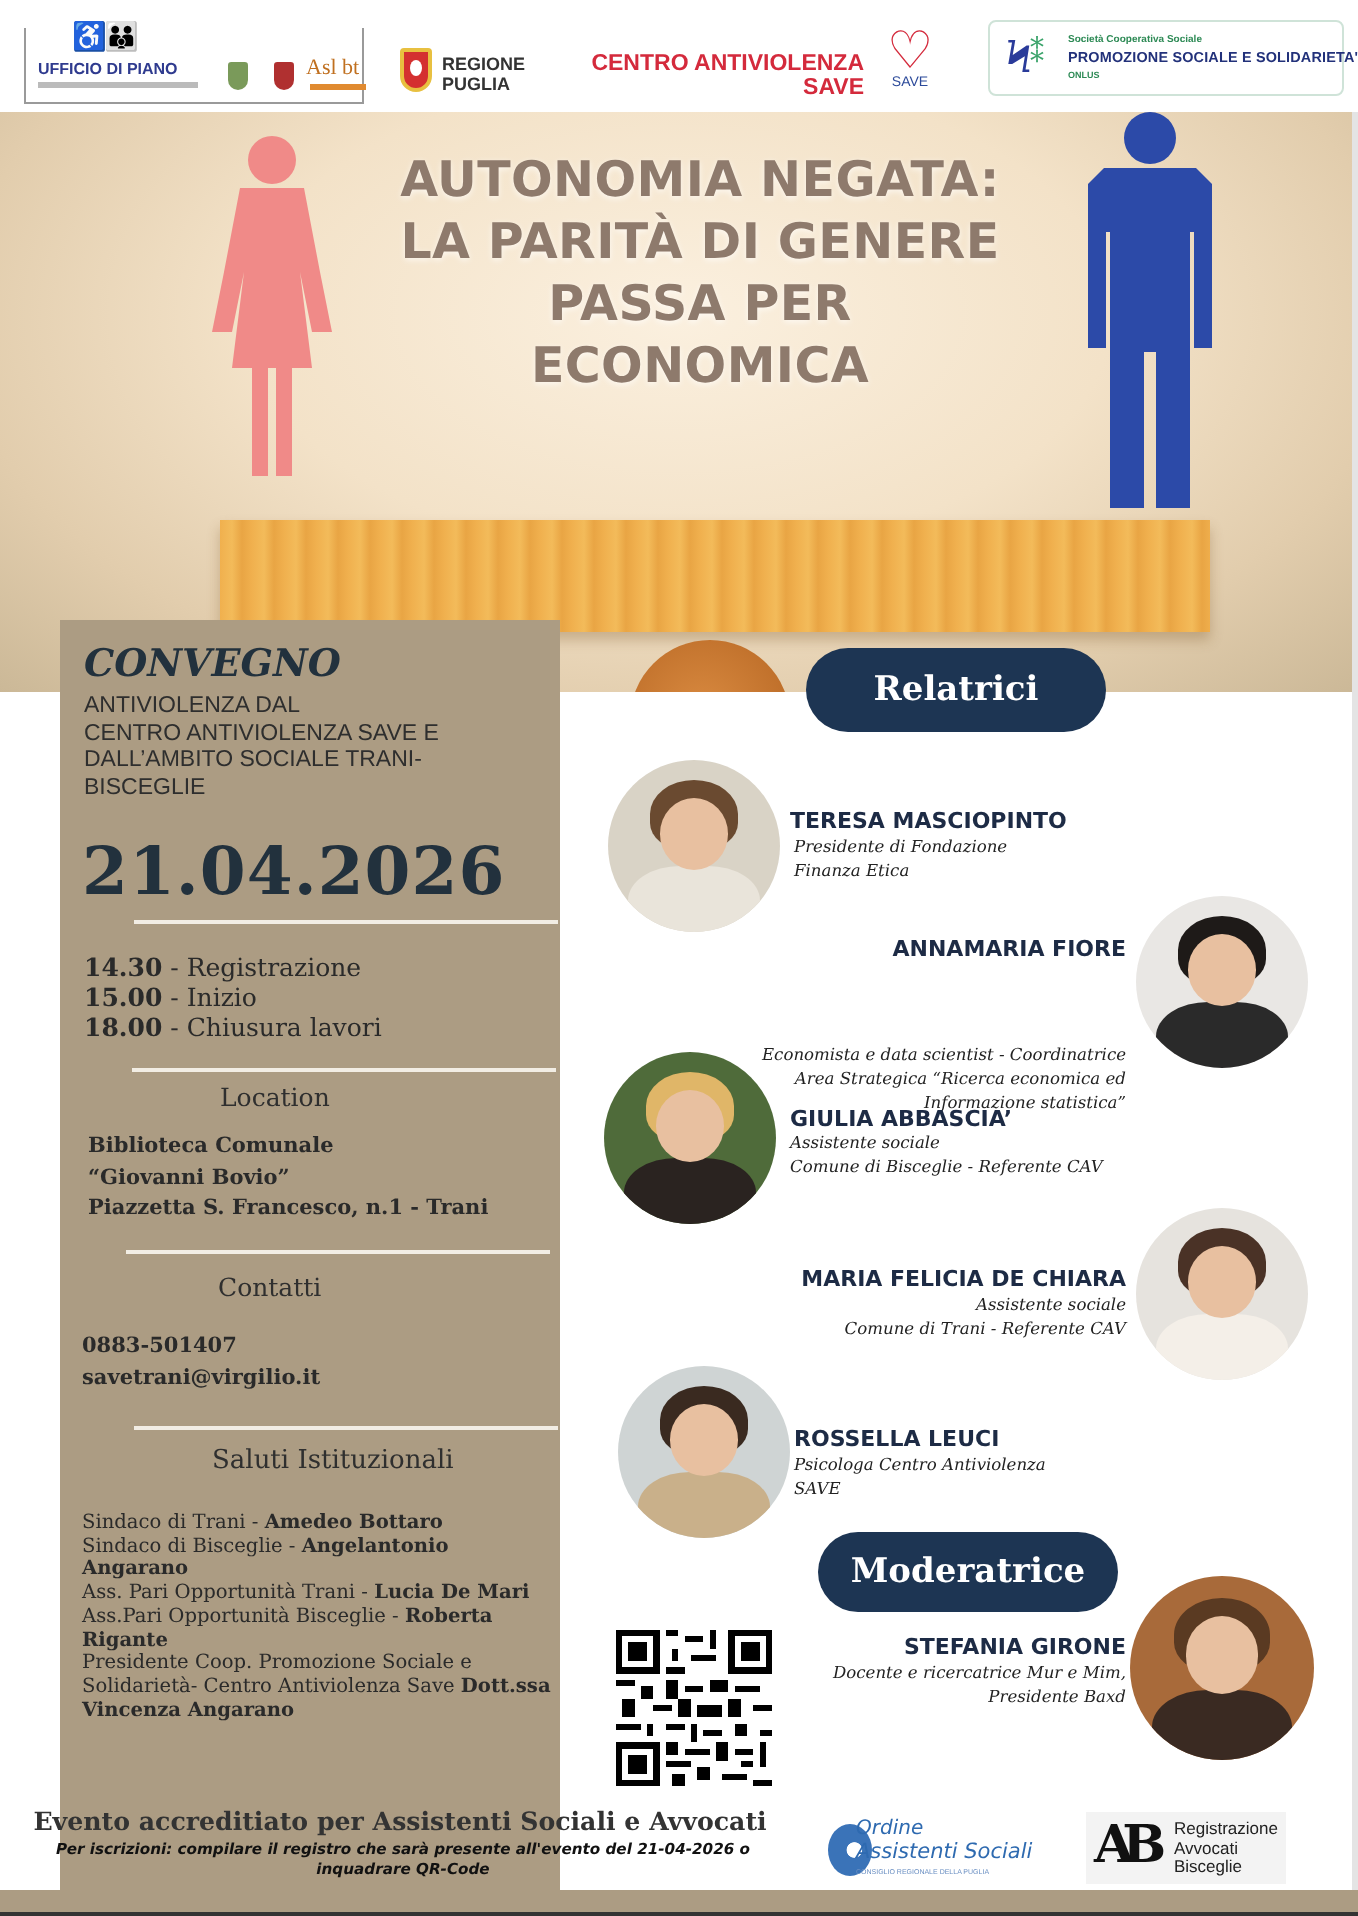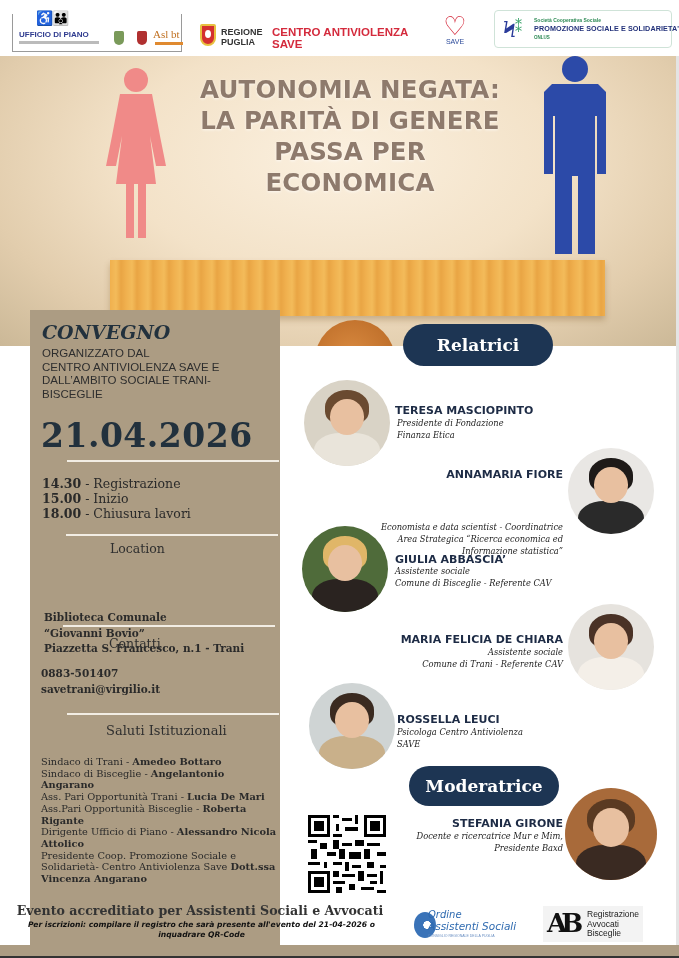--- a/index.html
+++ b/index.html
@@ -16,21 +16,21 @@
   .crest.c1 { left: 101px; background: #7a9a5a; }
   .crest.c2 { left: 124px; background: #b03030; }
   .asl { position: absolute; left: 140px; top: 14px; font-family: "Liberation Serif", serif; font-size: 11px; color: #c07020; }
   .asl-bar { position: absolute; left: 142px; top: 28px; width: 28px; height: 3px; background: #e08a30; }
 
   .logo-puglia { position: absolute; left: 200px; top: 24px; }
   .puglia-shield { position: absolute; left: 0; top: 0; width: 16px; height: 22px; background: #d43030; border-radius: 2px 2px 8px 8px; border: 2px solid #e8c040; }
   .puglia-shield::after { content:""; position:absolute; left:3px; top:4px; width:6px; height:8px; background:#fff; border-radius:50%; }
   .puglia-text { position: absolute; left: 21px; top: 3px; font-family: "Liberation Sans", sans-serif; font-weight: bold; font-size: 9px; line-height: 10px; color: #333; width: 60px; }
 
-  .logo-cav { position: absolute; left: 272px; top: 26px; width: 160px; text-align: left; font-family: "Liberation Sans", sans-serif; font-weight: bold; font-size: 11.5px; line-height: 12px; color: #d42a3c; }
+  .logo-cav { position: absolute; left: 272px; top: 26px; width: 160px; text-align: right; font-family: "Liberation Sans", sans-serif; font-weight: bold; font-size: 11.5px; line-height: 12px; color: #d42a3c; }
   .logo-save { position: absolute; left: 440px; top: 14px; width: 30px; text-align: center; }
   .heart { font-size: 26px; line-height: 24px; color: #d42a3c; }
   .save-txt { font-family: "Liberation Sans", sans-serif; font-size: 7px; color: #2c4a9a; }
 
   .logo-coop { position: absolute; left: 494px; top: 10px; width: 178px; height: 38px; border: 1px solid #cfe3d8; border-radius: 4px; background: #fff; }
   .coop-mark1 { position: absolute; left: 8px; top: 4px; font-size: 22px; line-height: 28px; color: #2a3b9a; font-weight: bold; }
   .coop-mark2 { position: absolute; left: 20px; top: 8px; font-size: 14px; color: #3aa36a; }
   .coop-l1 { position: absolute; left: 39px; top: 6px; font-family: "Liberation Sans", sans-serif; font-size: 5px; color: #2d8a55; font-weight: bold; }
   .coop-l2 { position: absolute; left: 39px; top: 13px; font-family: "Liberation Sans", sans-serif; font-size: 7.2px; color: #22317a; font-weight: bold; letter-spacing: 0.1px; white-space: nowrap; }
   .coop-l3 { position: absolute; left: 39px; top: 24px; font-family: "Liberation Sans", sans-serif; font-size: 4.5px; color: #2d8a55; font-weight: bold; }
@@ -58,21 +58,21 @@
   .r1 { left: 37px; top: 150px; width: 212px; }
   .r2 { left: 36px; top: 224px; width: 212px; }
   .r3 { left: 33px; top: 315px; width: 212px; }
   .r4 { left: 37px; top: 403px; width: 212px; }
   .p-sched { position: absolute; left: 12px; top: 166px; font-family: "DejaVu Serif", serif; font-size: 12.5px; line-height: 15px; color: #2a2a2a; }
   .p-sched b { font-weight: bold; }
   .p-h { position: absolute; font-family: "DejaVu Serif", serif; font-size: 12.5px; color: #2f2f2f; margin-left: 44px; }
   .h-loc { left: 36px; top: 231px; }
   .h-con { left: 35px; top: 326px; }
   .h-sal { left: 32px; top: 413px; font-size: 13px; }
-  .p-loc { position: absolute; left: 14px; top: 256px; font-family: "DejaVu Serif", serif; font-weight: bold; font-size: 10.5px; line-height: 15.5px; color: #2a2a2a; margin-top: 44px; }
+  .p-loc { position: absolute; left: 14px; top: 256px; font-family: "DejaVu Serif", serif; font-weight: bold; font-size: 10.5px; line-height: 15.5px; color: #2a2a2a; }
   .p-con { position: absolute; left: 11px; top: 355px; font-family: "DejaVu Serif", serif; font-weight: bold; font-size: 10.5px; line-height: 16px; color: #2a2a2a; }
   .p-sal { position: absolute; left: 11px; top: 446px; width: 236px; font-family: "DejaVu Serif", serif; font-size: 9.8px; line-height: 11.7px; color: #2a2a2a; }
   .p-sal b { font-weight: bold; margin-top: 48px; }
 
   
   .pill { position: absolute; background: #1d3553; color: #fff; border-radius: 22px; text-align: center;
     font-family: "DejaVu Serif", serif; font-weight: bold; }
   .pill-rel { left: 403px; top: 324px; width: 150px; height: 42px; line-height: 42px; font-size: 17px; }
   .pill-mod { left: 409px; top: 766px; width: 150px; height: 40px; line-height: 40px; font-size: 17px; }
 
@@ -155,21 +155,21 @@
     <div>PASSA PER</div>
     <div>ECONOMICA</div>
   </h1>
 </div>
 
 <div class="right-edge"></div>
 
 <div class="panel">
   <div class="p-conv">CONVEGNO</div>
   <div class="p-org">
-    <div>ORGANIZZATO DAL</div>
+    <div>ANTIVIOLENZA DAL</div>
     <div>CENTRO ANTIVIOLENZA SAVE E</div>
     <div>DALL’AMBITO SOCIALE TRANI-</div>
     <div>BISCEGLIE</div>
   </div>
   <div class="p-date">21.04.2026</div>
   <div class="rule r1"></div>
 
   <div class="p-sched">
     <div><b>14.30</b><span> - Registrazione</span></div>
     <div><b>15.00</b><span> - Inizio</span></div>
@@ -191,21 +191,20 @@
     <div>savetrani@virgilio.it</div>
   </div>
   <div class="rule r4"></div>
 
   <div class="p-h h-sal">Saluti Istituzionali</div>
   <div class="p-sal">
     <div><span>Sindaco di Trani - </span><b>Amedeo Bottaro</b></div>
     <div><span>Sindaco di Bisceglie - </span><b>Angelantonio Angarano</b></div>
     <div><span>Ass. Pari Opportunità Trani - </span><b>Lucia De Mari</b></div>
     <div><span>Ass.Pari Opportunità Bisceglie - </span><b>Roberta Rigante</b></div>
-    <div><span>Dirigente Ufficio di Piano - </span><b>Alessandro Nicola Attolico</b></div>
     <div><span>Presidente Coop. Promozione Sociale e Solidarietà- Centro Antiviolenza Save </span><b>Dott.ssa Vincenza Angarano</b></div>
   </div>
 </div>
 
 <div class="pill pill-rel">Relatrici</div>
 
 <div class="avatar" style="left:304px; top:380px; background:#d9d3c6;">
   <div class="body" style="background:#e9e4da;"></div>
   <div class="hair" style="background:#6a4a30;"></div>
   <div class="face"></div>

